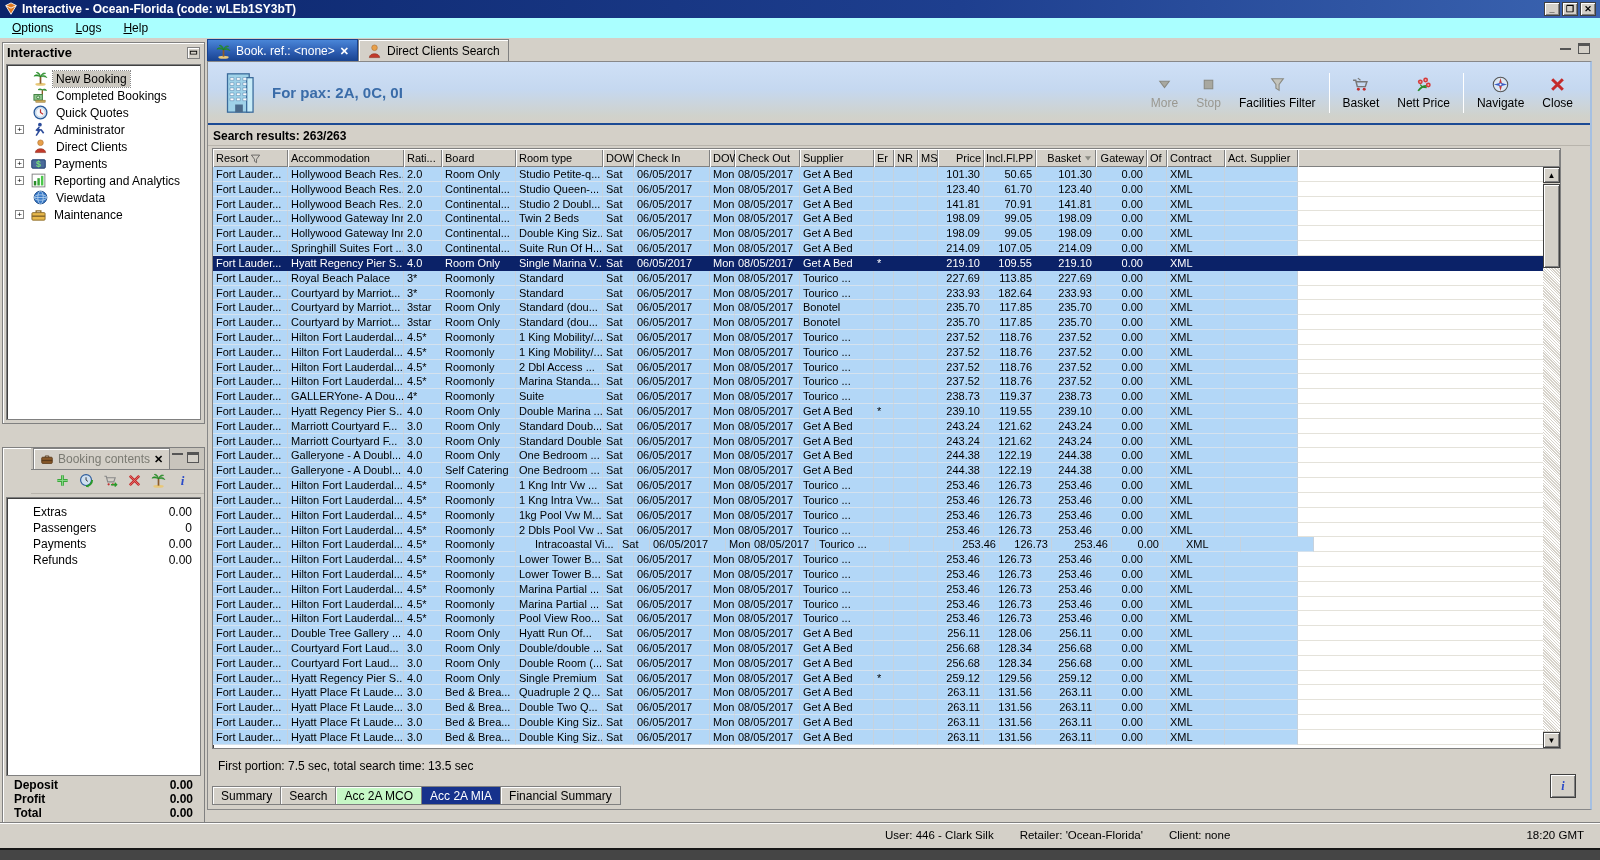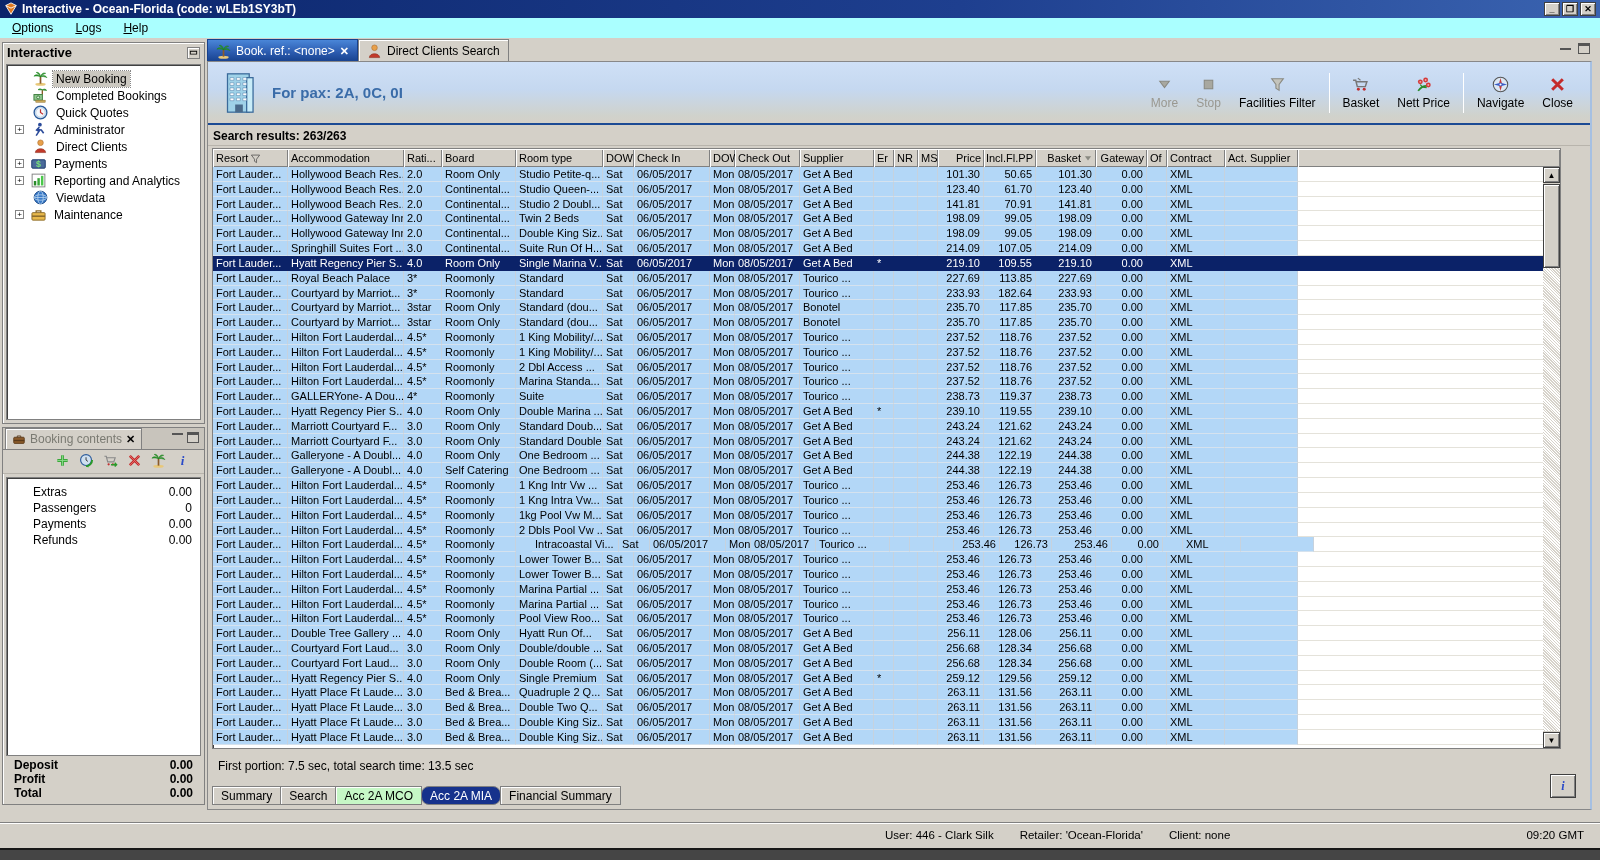--- a/index.html
+++ b/index.html
@@ -31,21 +31,21 @@
   .tree-area { position:absolute; left:3px; right:3px; top:21px; bottom:3px; background:#fff;
     border:1px solid #808080; box-shadow:inset 1px 1px 0 #404040; padding-top:5px; overflow:hidden; }
   .tree-item { height:17px; display:flex; align-items:center; }
   .tree-expand { width:9px; height:9px; margin-left:8px; border:1px solid #848484; background:#fff;
     font-size:8px; line-height:7px; text-align:center; flex:none; }
   .tree-spacer { width:11px; margin-left:8px; flex:none; }
   .tree-icon { width:15px; height:15px; margin-left:7px; flex:none; }
   .tree-label { margin-left:5px; font-size:12px; white-space:nowrap; padding:1px 3px; }
   .tree-item.selected .tree-label { background:#cbc8c0; outline:1px dotted #888; }
 
-  #booking-panel { left:2px; top:427px; width:203px; height:378px; }
+  #booking-panel { left:2px; top:447px; width:203px; height:378px;padding-left:28px; }
   .bk-tabrow { height:22px; display:flex; align-items:flex-end; border-bottom:1px solid #808080; background:#c8c4bc; }
   .bk-tab { height:21px; background:#d4d0c8; border:1px solid #808080; border-bottom:none;
     box-shadow:inset 1px 1px 0 #fff; display:flex; align-items:center; gap:4px; padding:0 6px; margin-left:2px; }
   .bk-tab-label { color:#7a7a72; font-size:12px; }
   .bk-tab-close { font-weight:bold; font-size:11px; }
   .bk-winbtns { margin-left:auto; display:flex; gap:4px; margin-bottom:6px; margin-right:5px; }
   .bk-toolbar { height:24px; display:flex; align-items:center; justify-content:flex-end; gap:9px; padding-right:14px;
     background:#d4d0c8; border-bottom:1px solid #b8b4ac; }
   .bk-toolbar .ic { width:15px; height:15px; }
   .bk-list { position:absolute; left:3px; right:3px; top:49px; bottom:48px; background:#fff;
@@ -116,21 +116,21 @@
   .search-time { position:absolute; left:10px; top:697px; font-size:12px;text-align:right; }
   .info-btn { position:absolute; right:14px; top:712px; width:26px; height:24px; background:#d4d0c8;
     border:1px solid #404040; box-shadow:inset 1px 1px 0 #fff, inset -1px -1px 0 #808080;
     display:flex; align-items:center; justify-content:center; }
   .info-btn .ic { width:14px; height:14px; }
 
   .bottom-tabs { position:absolute; left:4px; bottom:4px; height:19px; display:flex; }
   .btab { height:19px; display:flex; align-items:center; padding:0 8px; font-size:12px;
     border:1px solid #808080; background:#d4d0c8; box-shadow:inset 1px 1px 0 #fff; margin-right:-1px; }
   .btab.green { background:#c6f7c6; }
-  .btab.navy { background:#16328c; color:#fff; box-shadow:none;border-radius:8px; }
+  .btab.navy { background:#16328c; color:#fff; box-shadow:none; }
 
   
   .statusbar { position:absolute; left:0; right:0; bottom:12px; height:26px; background:#d4d0c8;
     border-top:1px solid #808080; box-shadow:inset 0 1px 0 #fff; font-size:11.5px; }
   .status-group { position:absolute; left:885px; top:6px; display:flex; gap:26px; }
   .status-time { position:absolute; right:16px; top:6px; }
   .bottom-strip { position:absolute; left:0; right:0; bottom:0; height:12px; background:#454545; border-top:2px solid #181818; }
 
   .ic { display:inline-block; }
   .ic svg { width:100%; height:100%; display:block; }
@@ -1466,15 +1466,15 @@
       <div class="btab">Financial Summary</div>
     </div>
 </div>
 
 <div class="statusbar">
   <span class="status-group">
     <span>User: 446 - Clark Silk</span>
     <span>Retailer: 'Ocean-Florida'</span>
     <span>Client: none</span>
   </span>
-  <span class="status-time">09:20 GMT</span>
+  <span class="status-time">18:20 GMT</span>
 </div>
 <div class="bottom-strip"></div>
 
 </body></html>

